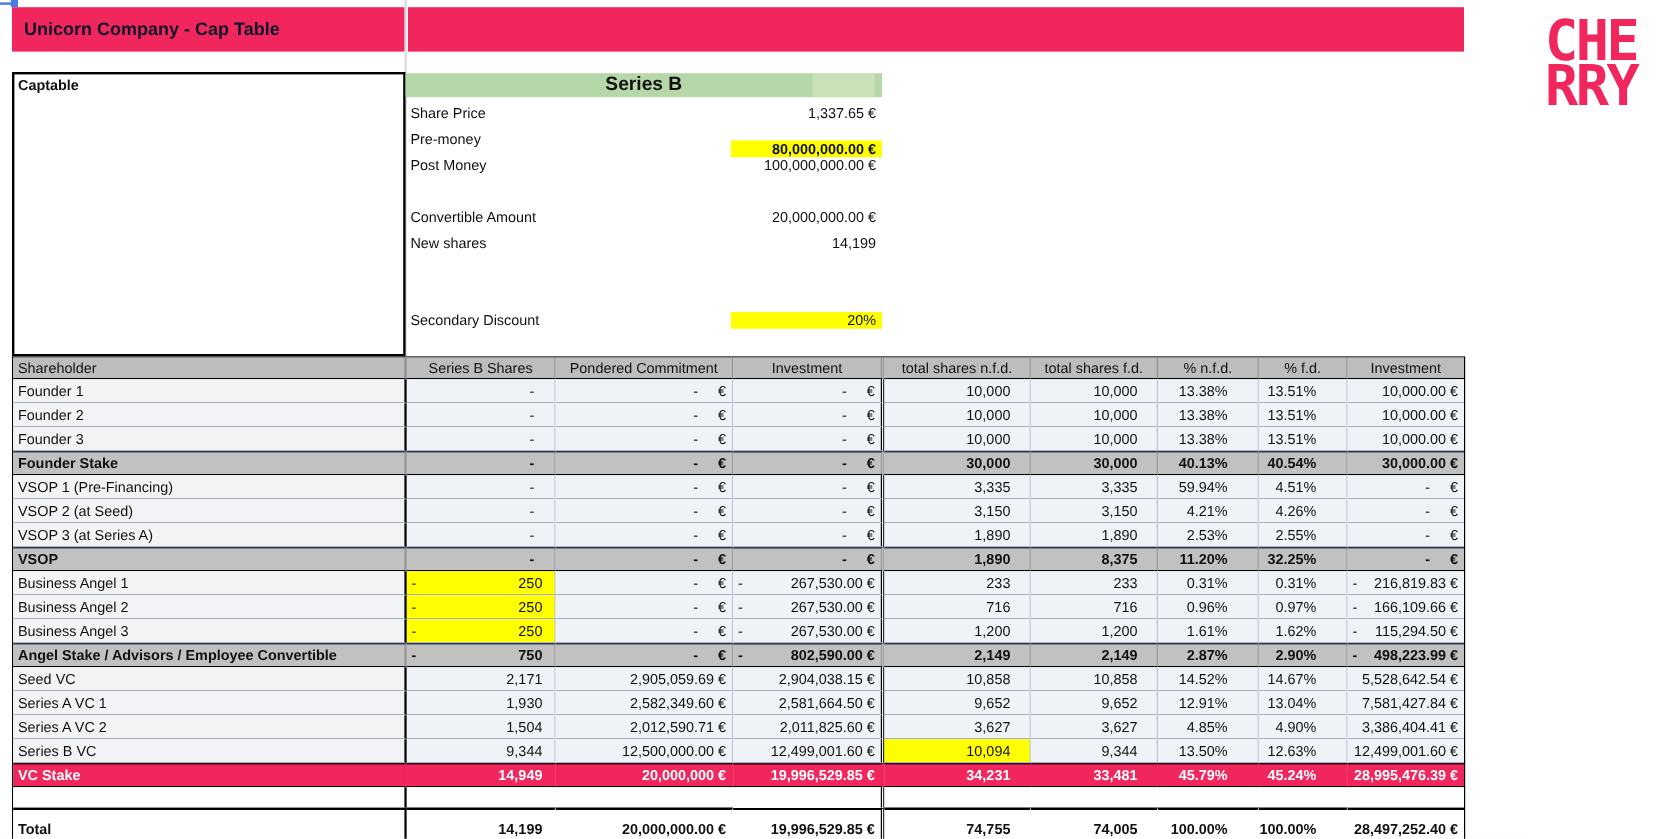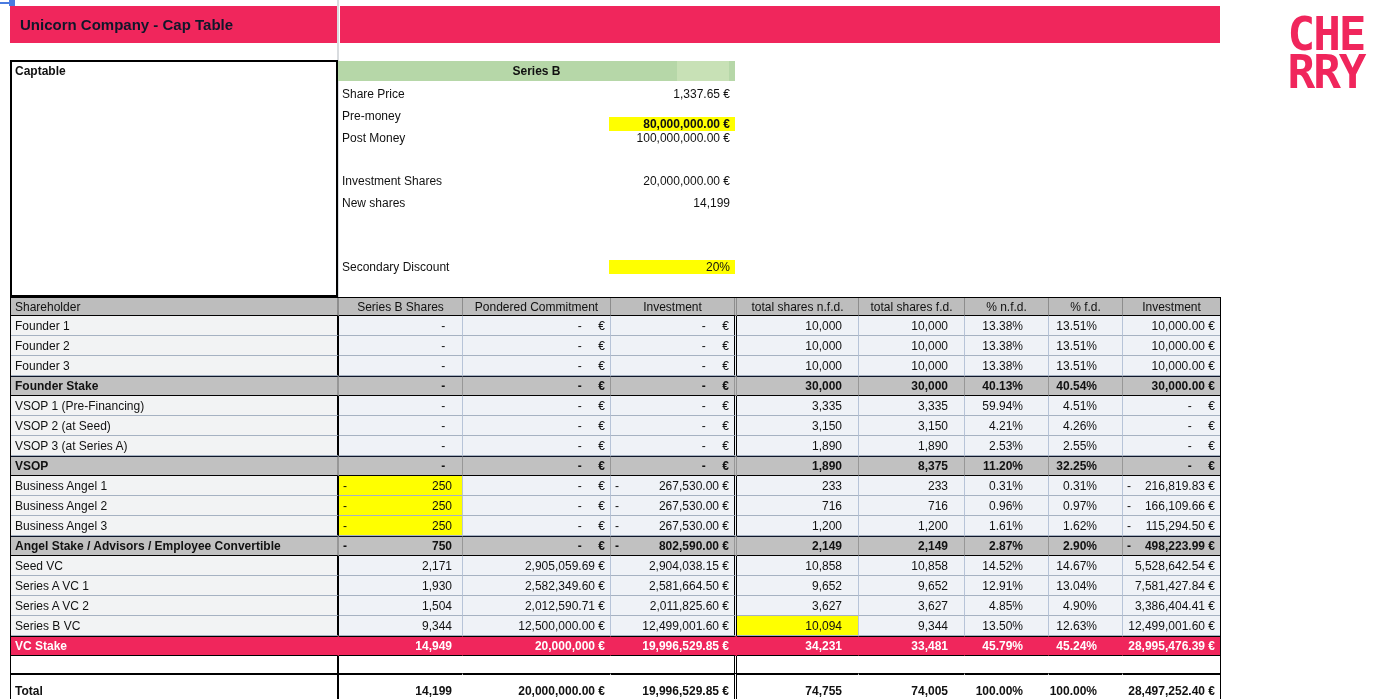--- a/index.html
+++ b/index.html
@@ -34,21 +34,21 @@
   .logo{position:absolute;left:1256px;top:16px;width:140px;text-align:center;z-index:1;color:var(--pink);
         font-family:"DejaVu Sans Mono","Liberation Mono",monospace;font-weight:700;font-size:46px;line-height:.8;
         letter-spacing:-2px;transform:scaleY(1.02);}
 
   
   .captable-box{position:absolute;left:10px;top:60px;width:328px;height:237px;background:#fff;border:2px solid #000;z-index:1;}
   .captable-box .lbl{font-weight:700;font-size:12px;padding:2px 0 0 3px;}
 
   
   .sb-head{position:absolute;left:338px;top:61px;width:397px;height:20px;background:var(--green);z-index:1;
-           display:flex;align-items:center;justify-content:center;font-weight:700;font-size:12px;}
+           display:flex;align-items:center;justify-content:center;font-weight:700;font-size:16px;}
   .sb-head .shade{position:absolute;right:6px;top:0;width:52px;height:100%;background:var(--green-light);}
   .sb-head .shead-t{position:relative;z-index:1;}
   .sb-params{position:absolute;left:339px;top:83px;width:396px;z-index:1;}
   .param-row{display:flex;align-items:center;height:22px;font-size:12px;}
   .param-row.spacer{height:21px;}
   .param-row .pl{flex:1;padding-left:3px;white-space:nowrap;}
   .param-row .pv{width:126px;text-align:right;padding-right:5px;white-space:nowrap;}
   .param-row .pv.hl{background:var(--yellow);}
   .param-row .pv.bold{font-weight:700;margin-top:16px;}
 
@@ -119,21 +119,21 @@
       <div class="param-row">
         <span class="pl">Pre-money</span>
         <span class="pv hl bold">80,000,000.00 €</span>
       </div>
       <div class="param-row">
         <span class="pl">Post Money</span>
         <span class="pv">100,000,000.00 €</span>
       </div>
       <div class="param-row spacer"></div>
       <div class="param-row">
-        <span class="pl">Investment Shares</span>
+        <span class="pl">Convertible Amount</span>
         <span class="pv">20,000,000.00 €</span>
       </div>
       <div class="param-row">
         <span class="pl">New shares</span>
         <span class="pv">14,199</span>
       </div>
       <div class="param-row spacer"></div>
       <div class="param-row spacer"></div>
       <div class="param-row">
         <span class="pl">Secondary Discount</span>

